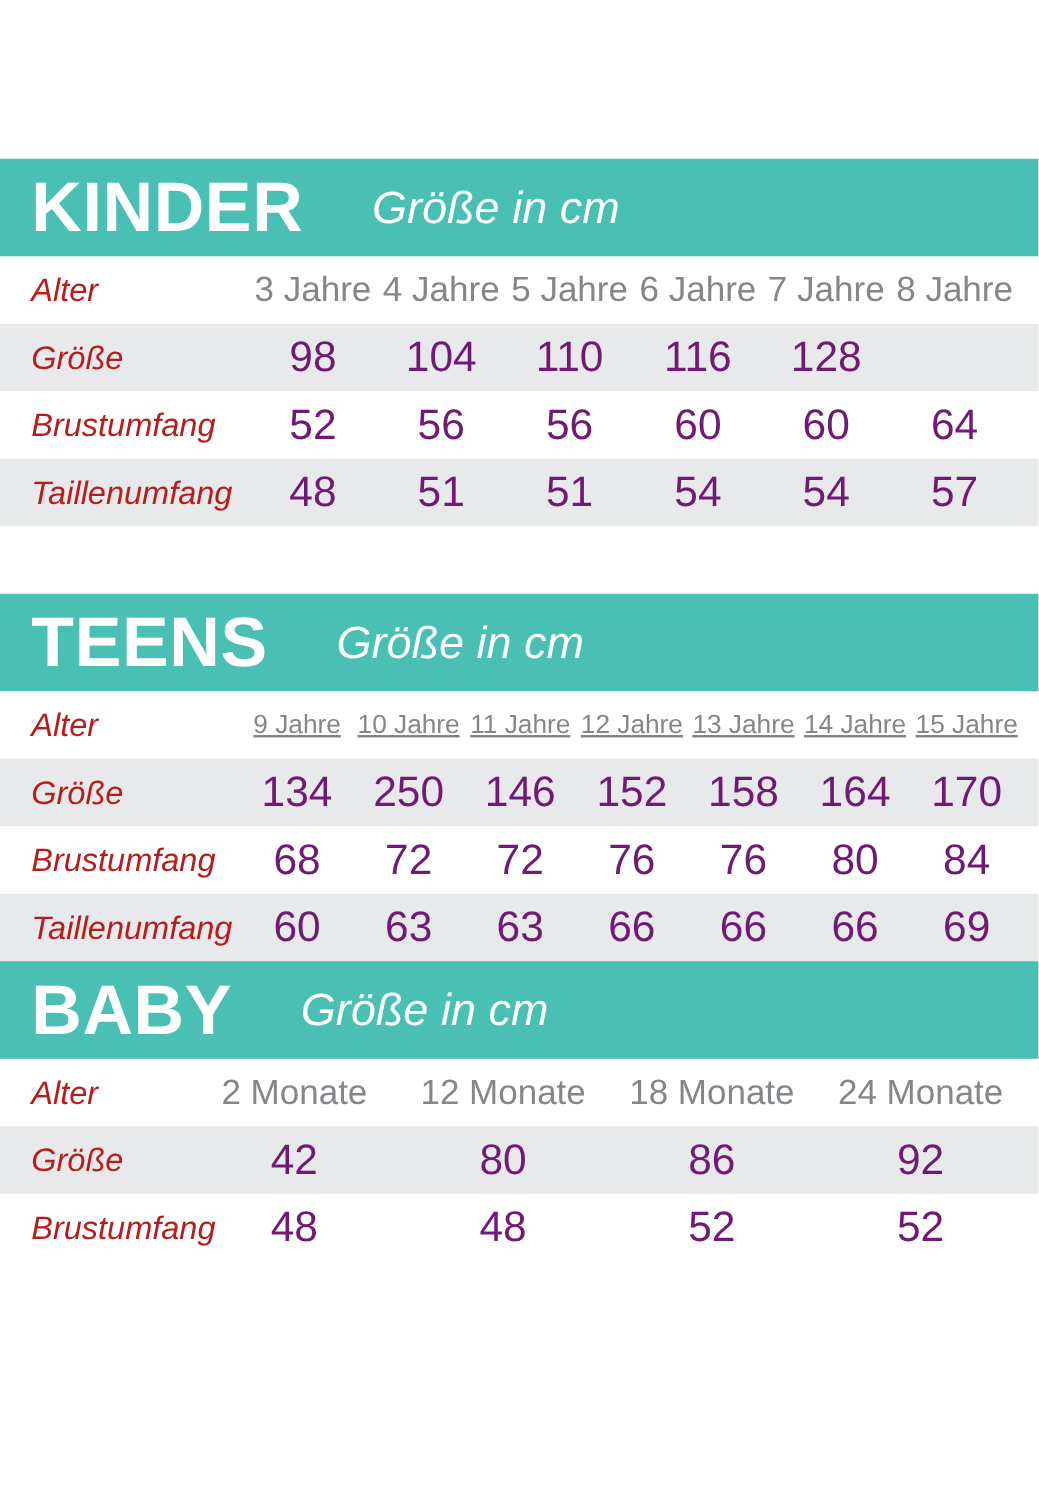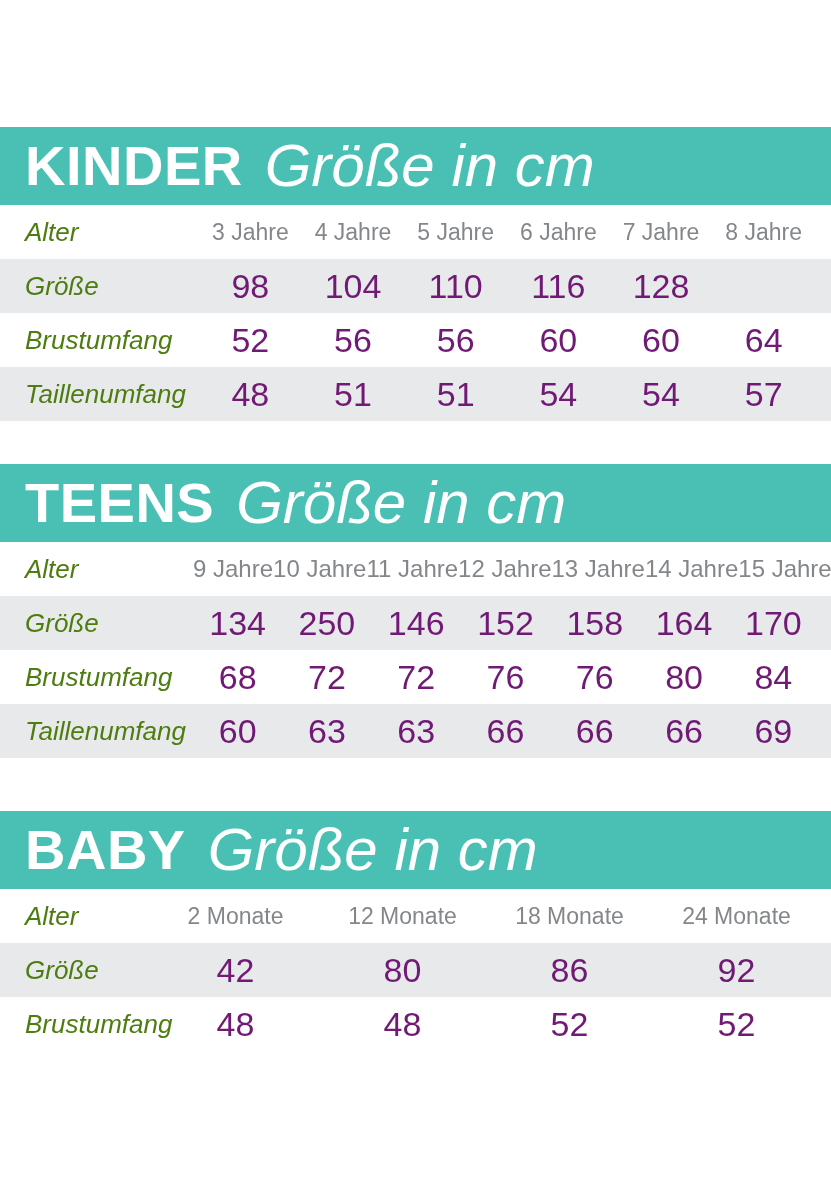--- a/index.html
+++ b/index.html
@@ -20,69 +20,70 @@
   .size-section { width: 100%; }
 
   
   .band {
     height: 78px;
     background: #4AC0B4;
     display: flex;
     align-items: center;
     padding-left: 25px;
     box-sizing: border-box;
+    gap: 33px;
   }
   .band .title {
     font-size: 56px;
     font-weight: bold;
     color: #ffffff;
     letter-spacing: 0.5px;
     line-height: 1;
   }
   .band .subtitle {
-    font-size: 60px;
+    font-size: 36px;
     font-style: italic;
     font-weight: normal;
     color: #fdfefe;
     margin-left: 22px;
     line-height: 1;
   }
 
   
-  .section-teens .band { margin-top: 43px; }
-  .section-baby  .band { margin-top: 53px; }
+  .section-teens .band { margin-top: 54px; }
+  .section-baby  .band { }
 
   
   .trow {
     height: 54px;
     display: grid;
     align-items: center;
     box-sizing: border-box;
     padding-left: 25px;
   }
   .table .trow:nth-child(even) { background: #E8E9EA; }
 
   .section-kinder .trow { grid-template-columns: 174px repeat(6, 1fr); padding-right: 16px; }
   .section-teens  .trow { grid-template-columns: 168px repeat(7, 1fr); padding-right: 13px; }
   .section-baby   .trow { grid-template-columns: 127px repeat(4, 1fr); padding-right: 11px; }
 
   .trow .label {
     font-style: italic;
     font-size: 26px;
-    color: #4d7c0f;
+    color: #b91c1c;
     text-align: left;
     white-space: nowrap;
   }
   .trow .col {
-    font-size: 23px;
+    font-size: 28px;
     color: #84878A;
     text-align: center;
     white-space: nowrap;
   }
-  .section-teens .trow .col { font-size: 24px; }
+  .section-teens .trow .col { font-size: 21px; text-decoration: underline; }
   .trow .val {
     font-size: 34px;
     color: #701a75;
     text-align: center;
     white-space: nowrap;
   }
 </style>
 </head>
 <body>
 

